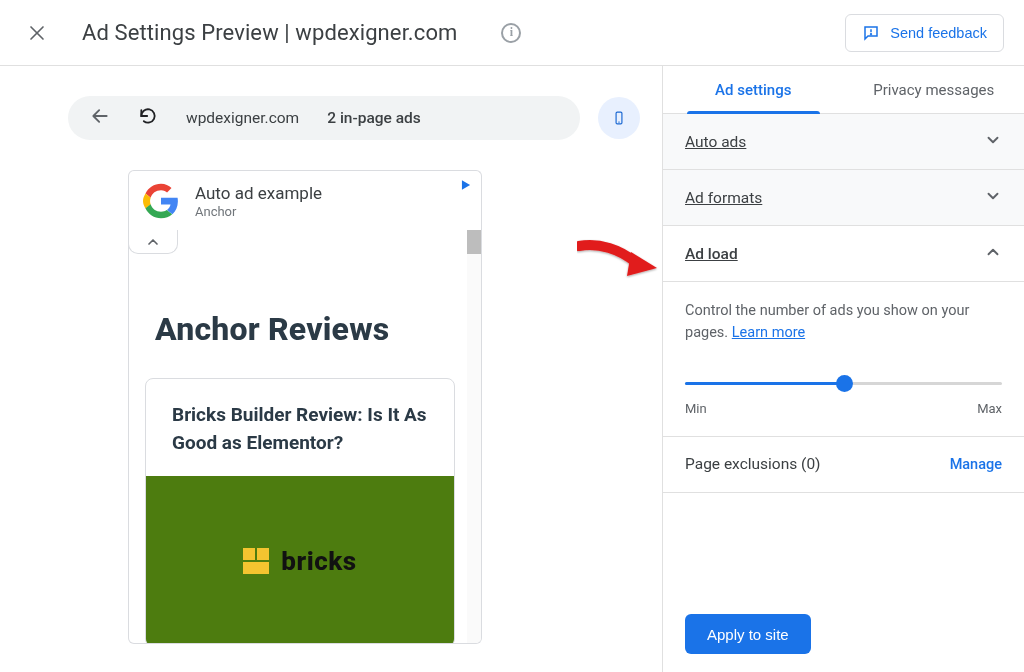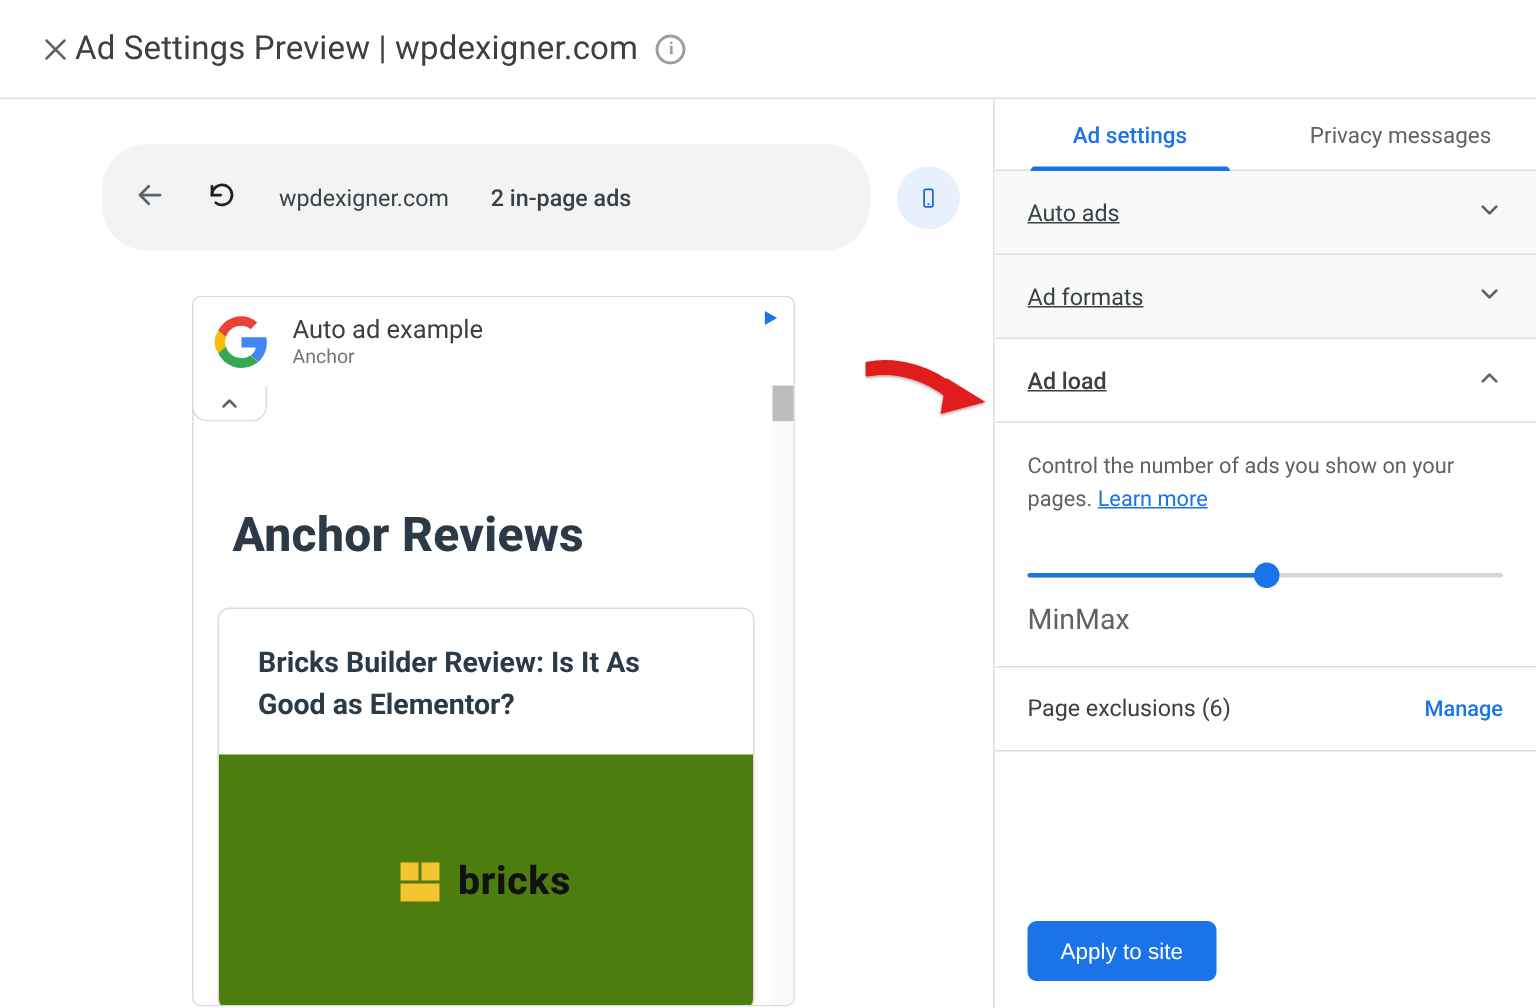--- a/index.html
+++ b/index.html
@@ -19,21 +19,21 @@
     color:var(--text);
     background:#fff;
     width:1024px;height:672px;overflow:hidden;
   }
 
   
   .topbar{
     display:flex;align-items:center;justify-content:space-between;
     height:66px;padding:0 20px 0 28px;border-bottom:1px solid var(--panel-border);
   }
-  .tb-left{display:flex;align-items:center;gap:4px}
+  .tb-left{display:flex;align-items:center;gap:36px}
   .close-x{width:18px;height:18px;color:#5f6368;cursor:pointer;display:flex}
   .title{font-size:22px;color:#3c4043;letter-spacing:.1px}
   .info-badge{
     width:20px;height:20px;border-radius:50%;
     border:2px solid #9aa0a6;color:#9aa0a6;display:flex;align-items:center;justify-content:center;
     font-size:12px;font-weight:700;font-family:Georgia,serif;margin-left:8px;
   }
   .feedback-btn{
     display:flex;align-items:center;gap:10px;
     border:1px solid var(--border);border-radius:6px;
@@ -43,34 +43,34 @@
 
   
   .body{display:flex;height:calc(672px - 66px)}
   .left{flex:1 1 auto;position:relative;padding:30px 22px 0 68px}
   .right{width:362px;border-left:1px solid var(--panel-border);display:flex;flex-direction:column}
 
   
   .urlrow{display:flex;align-items:center;gap:18px}
   .urlbar{
     flex:1;display:flex;align-items:center;gap:28px;
-    background:var(--soft);border-radius:30px;height:71px;padding:0 26px 0 22px;
+    background:var(--soft);border-radius:30px;height:44px;padding:0 26px 0 22px;
     color:#5f6368;
   }
   .back-arrow,.reload{width:20px;height:20px;color:#5f6368}
   .reload{color:#202124}
   .url-text{color:#3c4043;font-size:15.5px}
   .ads-count{color:#3c4043;font-size:15.5px;font-weight:500}
   .device-toggle{
     width:42px;height:42px;border-radius:50%;background:#e8f0fe;display:flex;align-items:center;justify-content:center;
   }
   .device-toggle svg{width:14px;height:22px;color:var(--blue-alt)}
 
   
-  .preview-wrap{margin-top:30px;margin-left:60px;width:402px}
+  .preview-wrap{margin-top:30px;margin-left:60px;width:354px}
   .ad-banner{
     border:1px solid var(--border);border-bottom:none;border-radius:6px 6px 0 0;
     height:60px;position:relative;display:flex;align-items:center;padding:0 14px;background:#fff;
   }
   .g-logo{width:36px;height:36px;margin-right:16px}
   .ad-banner .txt .line1{font-size:17px;color:#3c4043}
   .ad-banner .txt .line2{font-size:13px;color:#70757a;margin-top:1px}
   .ad-corner{position:absolute;top:6px;right:8px;color:#1a73e8}
   .ad-corner svg{width:14px;height:14px}
 
@@ -122,21 +122,21 @@
   .chev{width:18px;height:18px;color:#5f6368}
 
   .adload-body{padding:18px 22px 20px 22px;border-bottom:1px solid var(--panel-border)}
   .help{font-size:14.5px;color:var(--muted);line-height:1.55}
   .learn-more{color:var(--blue);text-decoration:underline;cursor:pointer}
 
   .slider{position:relative;margin-top:28px;height:22px}
   .track{position:absolute;left:0;right:0;top:9px;height:3px;background:#d6d6d6;border-radius:2px}
   .fill{position:absolute;left:0;top:9px;height:3px;background:var(--blue);border-radius:2px}
   .thumb{position:absolute;top:2px;width:17px;height:17px;border-radius:50%;background:var(--blue)}
-  .minmax{display:flex;color:var(--muted);font-size:19px;margin-top:6px}
+  .minmax{display:flex;justify-content:space-between;color:var(--muted);font-size:13px;margin-top:6px}
 
   .pexcl{display:flex;align-items:center;justify-content:space-between;padding:0 22px;height:56px;border-bottom:1px solid var(--panel-border)}
   .pexcl .lbl{font-size:15.5px;color:#3c4043}
   .manage{color:var(--blue);font-size:14.5px;font-weight:500;cursor:pointer}
 
   .footer{margin-top:auto;display:flex;justify-content:flex-start;padding:18px 22px}
   .apply-btn{background:var(--blue);color:#fff;border:none;border-radius:6px;height:40px;padding:0 22px;font-size:15px;font-weight:500;cursor:pointer}
 </style>
 </head>
 <body>
@@ -145,20 +145,30 @@
   <div class="tb-left">
     <span class="close-x">
       <svg viewBox="0 0 24 24" fill="none" stroke="currentColor" stroke-width="2.2" stroke-linecap="round">
         <line x1="4" y1="4" x2="20" y2="20"></line>
           <line x1="20" y1="4" x2="4" y2="20"></line>
       </svg>
     </span>
     <span class="title">Ad Settings Preview | wpdexigner.com</span>
     <span class="info-badge">i</span>
   </div>
+  <button class="feedback-btn">
+    <span class="fb-icon">
+      <svg viewBox="0 0 24 24" fill="none" stroke="currentColor" stroke-width="2">
+        <path d="M4 4h16v12H8l-4 4V4z"></path>
+          <line x1="12" y1="7" x2="12" y2="11"></line>
+          <circle cx="12" cy="13.5" r="0.6" fill="currentColor"></circle>
+      </svg>
+    </span>
+    <span>Send feedback</span>
+  </button>
 </div>
 
 <div class="body">
 
   <div class="left">
 
     <div class="urlrow">
       <div class="urlbar">
         <span>
           <svg class="back-arrow" viewBox="0 0 24 24" fill="none" stroke="currentColor" stroke-width="2.2" stroke-linecap="round" stroke-linejoin="round">
@@ -287,21 +297,21 @@
         <div class="fill" id="slider-fill" style="width: 50%;"></div>
         <div class="thumb" id="slider-thumb" style="left: calc(50% - 8px);"></div>
       </div>
       <div class="minmax">
         <span>Min</span>
         <span>Max</span>
       </div>
     </div>
 
     <div class="pexcl">
-      <span class="lbl">Page exclusions (6)</span>
+      <span class="lbl">Page exclusions (0)</span>
       <span class="manage">Manage</span>
     </div>
 
     <div class="footer">
       <button class="apply-btn">Apply to site</button>
     </div>
   </div>
 </div>
 
 </body></html>

